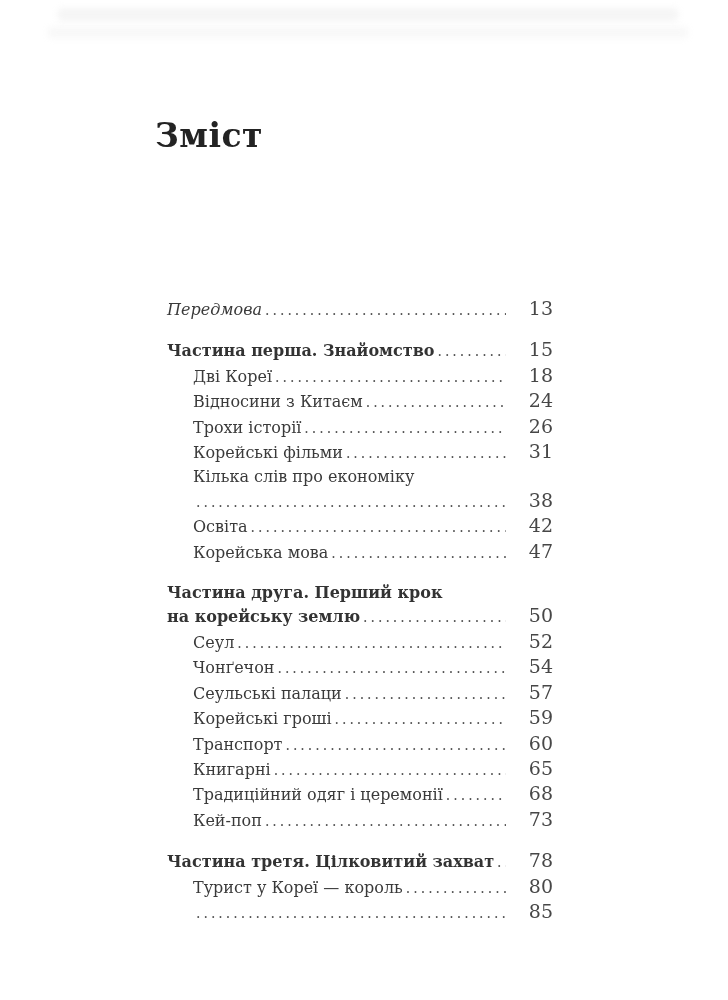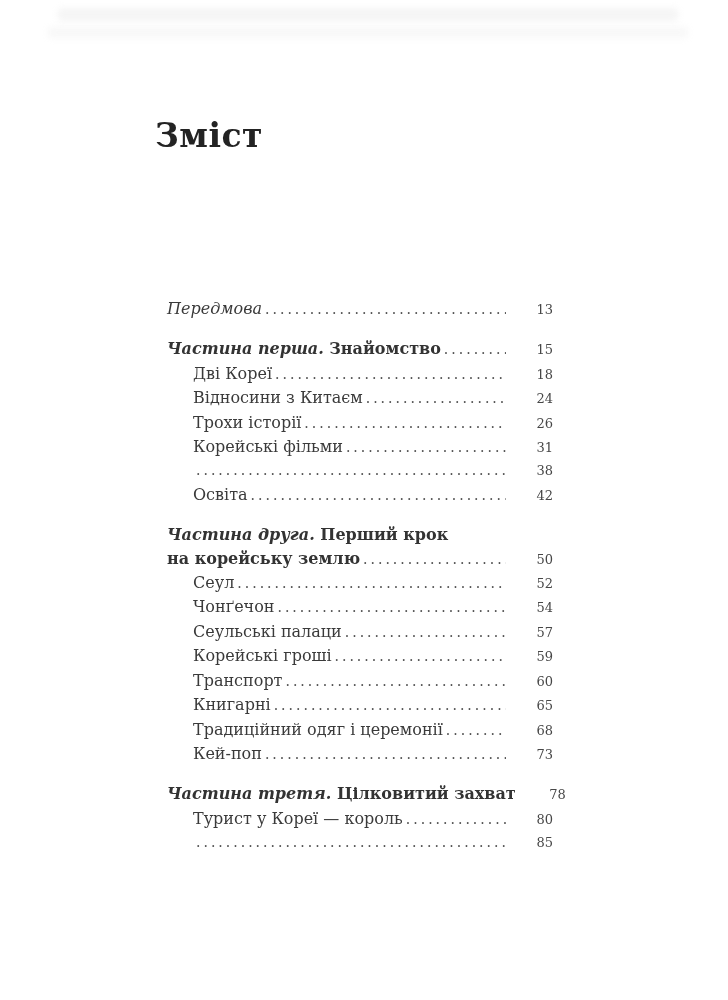--- a/index.html
+++ b/index.html
@@ -49,21 +49,21 @@
     width: 386px;
     font-size: 16px;
     line-height: 23.4px;
     color: #3a3a3a;
     margin-left: 12px;
   }
   .toc-entry.gap-before { margin-top: 16px; }
   .toc-entry.indent .toc-line { padding-left: 26px; }
   .toc-entry.italic .label { font-style: italic; }
   .toc-entry.part { font-weight: bold; color: #333333; }
-  .toc-entry.part .prefix { font-style: italic; }
+  .toc-entry.part .prefix { }
 
   .toc-line {
     display: flex;
     align-items: baseline;
   }
   .label {
     white-space: nowrap;
     flex: none;
   }
   .leader {
@@ -77,21 +77,21 @@
     font-size: 14px;
     letter-spacing: 3px;
   }
   .leader::after {
     content: "....................................................................";
   }
   .pagenum {
     flex: none;
     width: 34px;
     text-align: right;
-    font-size: 13px;
+    font-size: 19px;
     font-weight: normal;
     font-style: normal;
     color: #474747;
     font-feature-settings: "onum";
   }
 </style>
 </head>
 <body>
 
 <div class="page">
@@ -138,29 +138,39 @@
       </div>
       <div class="toc-entry indent">
         <div class="toc-line">
           <span class="label">Корейські фільми</span>
           <span class="leader"></span>
           <span class="pagenum">31</span>
         </div>
       </div>
       <div class="toc-entry indent">
         <div class="toc-line">
+          <span class="label">Кілька слів про економіку</span>
+        </div>
+        <div class="toc-line">
           <span class="leader"></span>
           <span class="pagenum">38</span>
         </div>
       </div>
       <div class="toc-entry indent">
         <div class="toc-line">
           <span class="label">Освіта</span>
           <span class="leader"></span>
           <span class="pagenum">42</span>
+        </div>
+      </div>
+      <div class="toc-entry indent">
+        <div class="toc-line">
+          <span class="label">Корейська мова</span>
+          <span class="leader"></span>
+          <span class="pagenum">47</span>
         </div>
       </div>
       <div class="toc-entry part gap-before">
         <div class="toc-line">
           <span class="label"><span class="prefix">Частина друга. </span>Перший крок</span>
         </div>
         <div class="toc-line">
           <span class="label">на корейську землю</span>
           <span class="leader"></span>
           <span class="pagenum">50</span>

